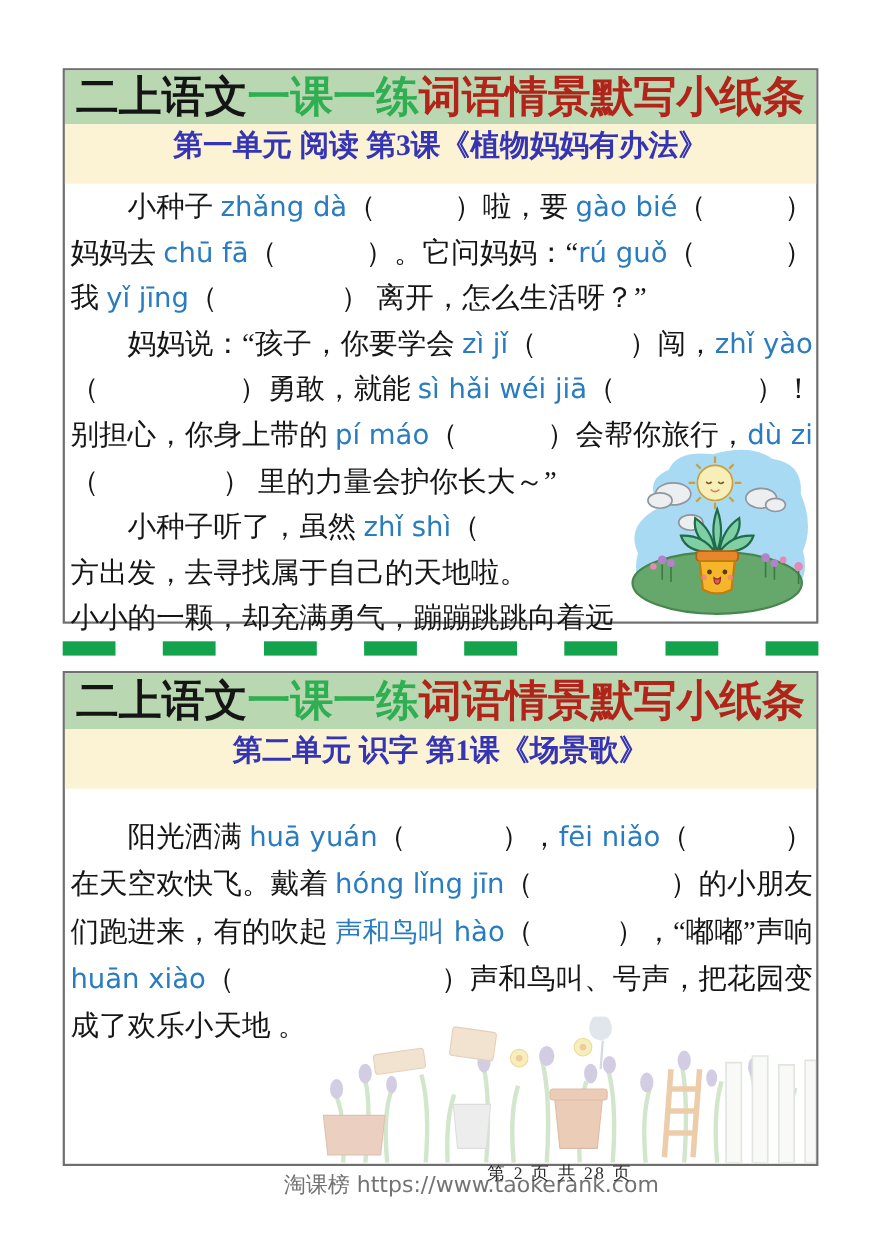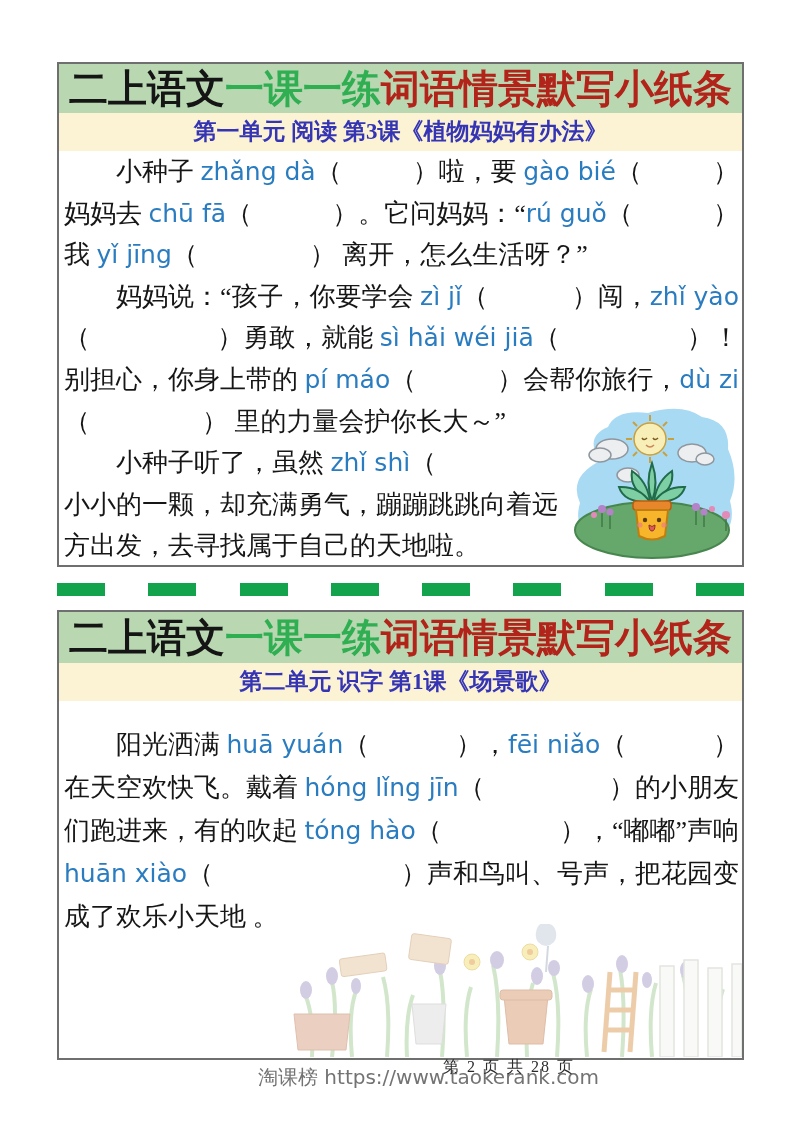--- a/index.html
+++ b/index.html
@@ -17,21 +17,21 @@
     background:var(--header-bg,#b9d8b2);text-align:center;
     font-weight:bold;font-size:39px;line-height:49px;height:49px;
     white-space:nowrap;overflow:hidden;
   }
   #card2 .card-header{height:51px;line-height:51px;}
   .t-black{color:#151515;}
   .t-green{color:var(--title-green,#2fae52);}
   .t-red{color:var(--title-red,#b2231a);}
   .card-subtitle{
     background:var(--subtitle-bg,#fbf3d3);color:var(--subtitle-text,#3434b5);
-    text-align:center;font-weight:bold;font-size:23px;height:38px;line-height:38px;
+    text-align:center;font-weight:bold;font-size:27px;height:54px;line-height:38px;
   }
   .card-body{position:relative;padding:0 3px 0 5px;}
   #card1 .card-body{height:487px;}
   #card2 .card-body{height:359px;padding-top:22px;}
   .line{
     display:flex;align-items:baseline;white-space:pre;
     font-size:26px;line-height:41.6px;height:41.6px;color:#161616;
   }
   #card2 .line{line-height:43px;height:43px;}
   .line.narrow{}
@@ -73,22 +73,22 @@
   <div class="card-subtitle">第一单元 阅读 第3课《植物妈妈有办法》</div>
   <div class="card-body">
       <div class="line"><span class="indent"></span><span class="cn">小种子 </span><span class="py">zhǎng dà</span><span class="cn">（</span><span class="gap"></span><span class="cn">）</span><span class="cn">啦，要 </span><span class="py">gào bié</span><span class="cn">（</span><span class="gap"></span><span class="cn">）</span></div>
       <div class="line"><span class="cn">妈妈去 </span><span class="py">chū fā</span><span class="cn">（</span><span class="gap"></span><span class="cn">）</span><span class="cn">。它问妈妈：“</span><span class="py">rú guǒ</span><span class="cn">（</span><span class="gap"></span><span class="cn">）</span></div>
       <div class="line"><span class="cn">我 </span><span class="py">yǐ jīng</span><span class="cn">（</span><span class="gap fixed"></span><span class="cn">）</span><span class="cn"> 离开，怎么生活呀？”</span></div>
       <div class="line"><span class="indent"></span><span class="cn">妈妈说：“孩子，你要学会 </span><span class="py">zì jǐ</span><span class="cn">（</span><span class="gap"></span><span class="cn">）</span><span class="cn">闯，</span><span class="py">zhǐ yào</span></div>
       <div class="line"><span class="cn">（</span><span class="gap"></span><span class="cn">）</span><span class="cn">勇敢，就能 </span><span class="py">sì hǎi wéi jiā</span><span class="cn">（</span><span class="gap"></span><span class="cn">）</span><span class="cn">！</span></div>
       <div class="line"><span class="cn">别担心，你身上带的 </span><span class="py">pí máo</span><span class="cn">（</span><span class="gap"></span><span class="cn">）</span><span class="cn">会帮你旅行，</span><span class="py">dù zi</span></div>
       <div class="line"><span class="cn">（</span><span class="gap fixed"></span><span class="cn">）</span><span class="cn"> 里的力量会护你长大～”</span></div>
       <div class="line narrow"><span class="indent"></span><span class="cn">小种子听了，虽然 </span><span class="py">zhǐ shì</span><span class="cn">（</span><span class="gap"></span><span class="cn">）</span></div>
+      <div class="line narrow"><span class="cn">方出发，去寻找属于自己的天地啦。</span></div>
       <div class="line narrow"><span class="cn">小小的一颗，却充满勇气，蹦蹦跳跳向着远</span></div>
-      <div class="line narrow"><span class="cn">方出发，去寻找属于自己的天地啦。</span></div>
     </div>
 
   <svg class="illu1" viewBox="0 0 176 160">
     <path d="M36,58 Q20,34 44,24 Q52,6 84,10 Q118,0 138,14 Q166,18 164,46 Q176,74 166,98 Q174,128 148,138 Q122,156 88,148 Q52,158 34,138 Q8,128 16,100 Q4,74 36,58Z" fill="#a8daf4"></path>
     <g stroke="#caa03c" stroke-width="2">
       <line x1="86" y1="12" x2="86" y2="18"></line>
         <line x1="86" y1="54" x2="86" y2="60"></line>
       <line x1="62" y1="36" x2="68" y2="36"></line>
         <line x1="104" y1="36" x2="110" y2="36"></line>
       <line x1="69" y1="19" x2="73" y2="23"></line>
@@ -218,21 +218,21 @@
     </g>
   </svg>
 
   <div class="card-header">
     <span class="t-black">二上语文</span><span class="t-green">一课一练</span><span class="t-red">词语情景默写小纸条</span>
   </div>
   <div class="card-subtitle">第二单元 识字 第1课《场景歌》</div>
   <div class="card-body">
       <div class="line"><span class="indent"></span><span class="cn">阳光洒满 </span><span class="py">huā yuán</span><span class="cn">（</span><span class="gap"></span><span class="cn">）</span><span class="cn">，</span><span class="py">fēi niǎo</span><span class="cn">（</span><span class="gap"></span><span class="cn">）</span></div>
       <div class="line"><span class="cn">在天空欢快飞。戴着 </span><span class="py">hóng lǐng jīn</span><span class="cn">（</span><span class="gap"></span><span class="cn">）</span><span class="cn">的小朋友</span></div>
-      <div class="line"><span class="cn">们跑进来，有的吹起 </span><span class="py">tóng hào</span><span class="cn">（</span><span class="gap"></span><span class="cn">）</span><span class="cn">，“嘟嘟”声响</span></div>
+      <div class="line"><span class="cn">们跑进来，有的吹起 </span><span class="py">声和鸟叫 hào</span><span class="cn">（</span><span class="gap"></span><span class="cn">）</span><span class="cn">，“嘟嘟”声响</span></div>
       <div class="line"><span class="py">huān xiào</span><span class="cn">（</span><span class="gap"></span><span class="cn">）</span><span class="cn">声和鸟叫、号声，把花园变</span></div>
       <div class="line"><span class="cn">成了欢乐小天地 。</span></div>
     </div>
 </div>
 
 <div class="footer">
   <div class="watermark">淘课榜 https://www.taokerank.com</div>
   <div class="page-info">第 2 页 共 28 页</div>
 </div>
 

